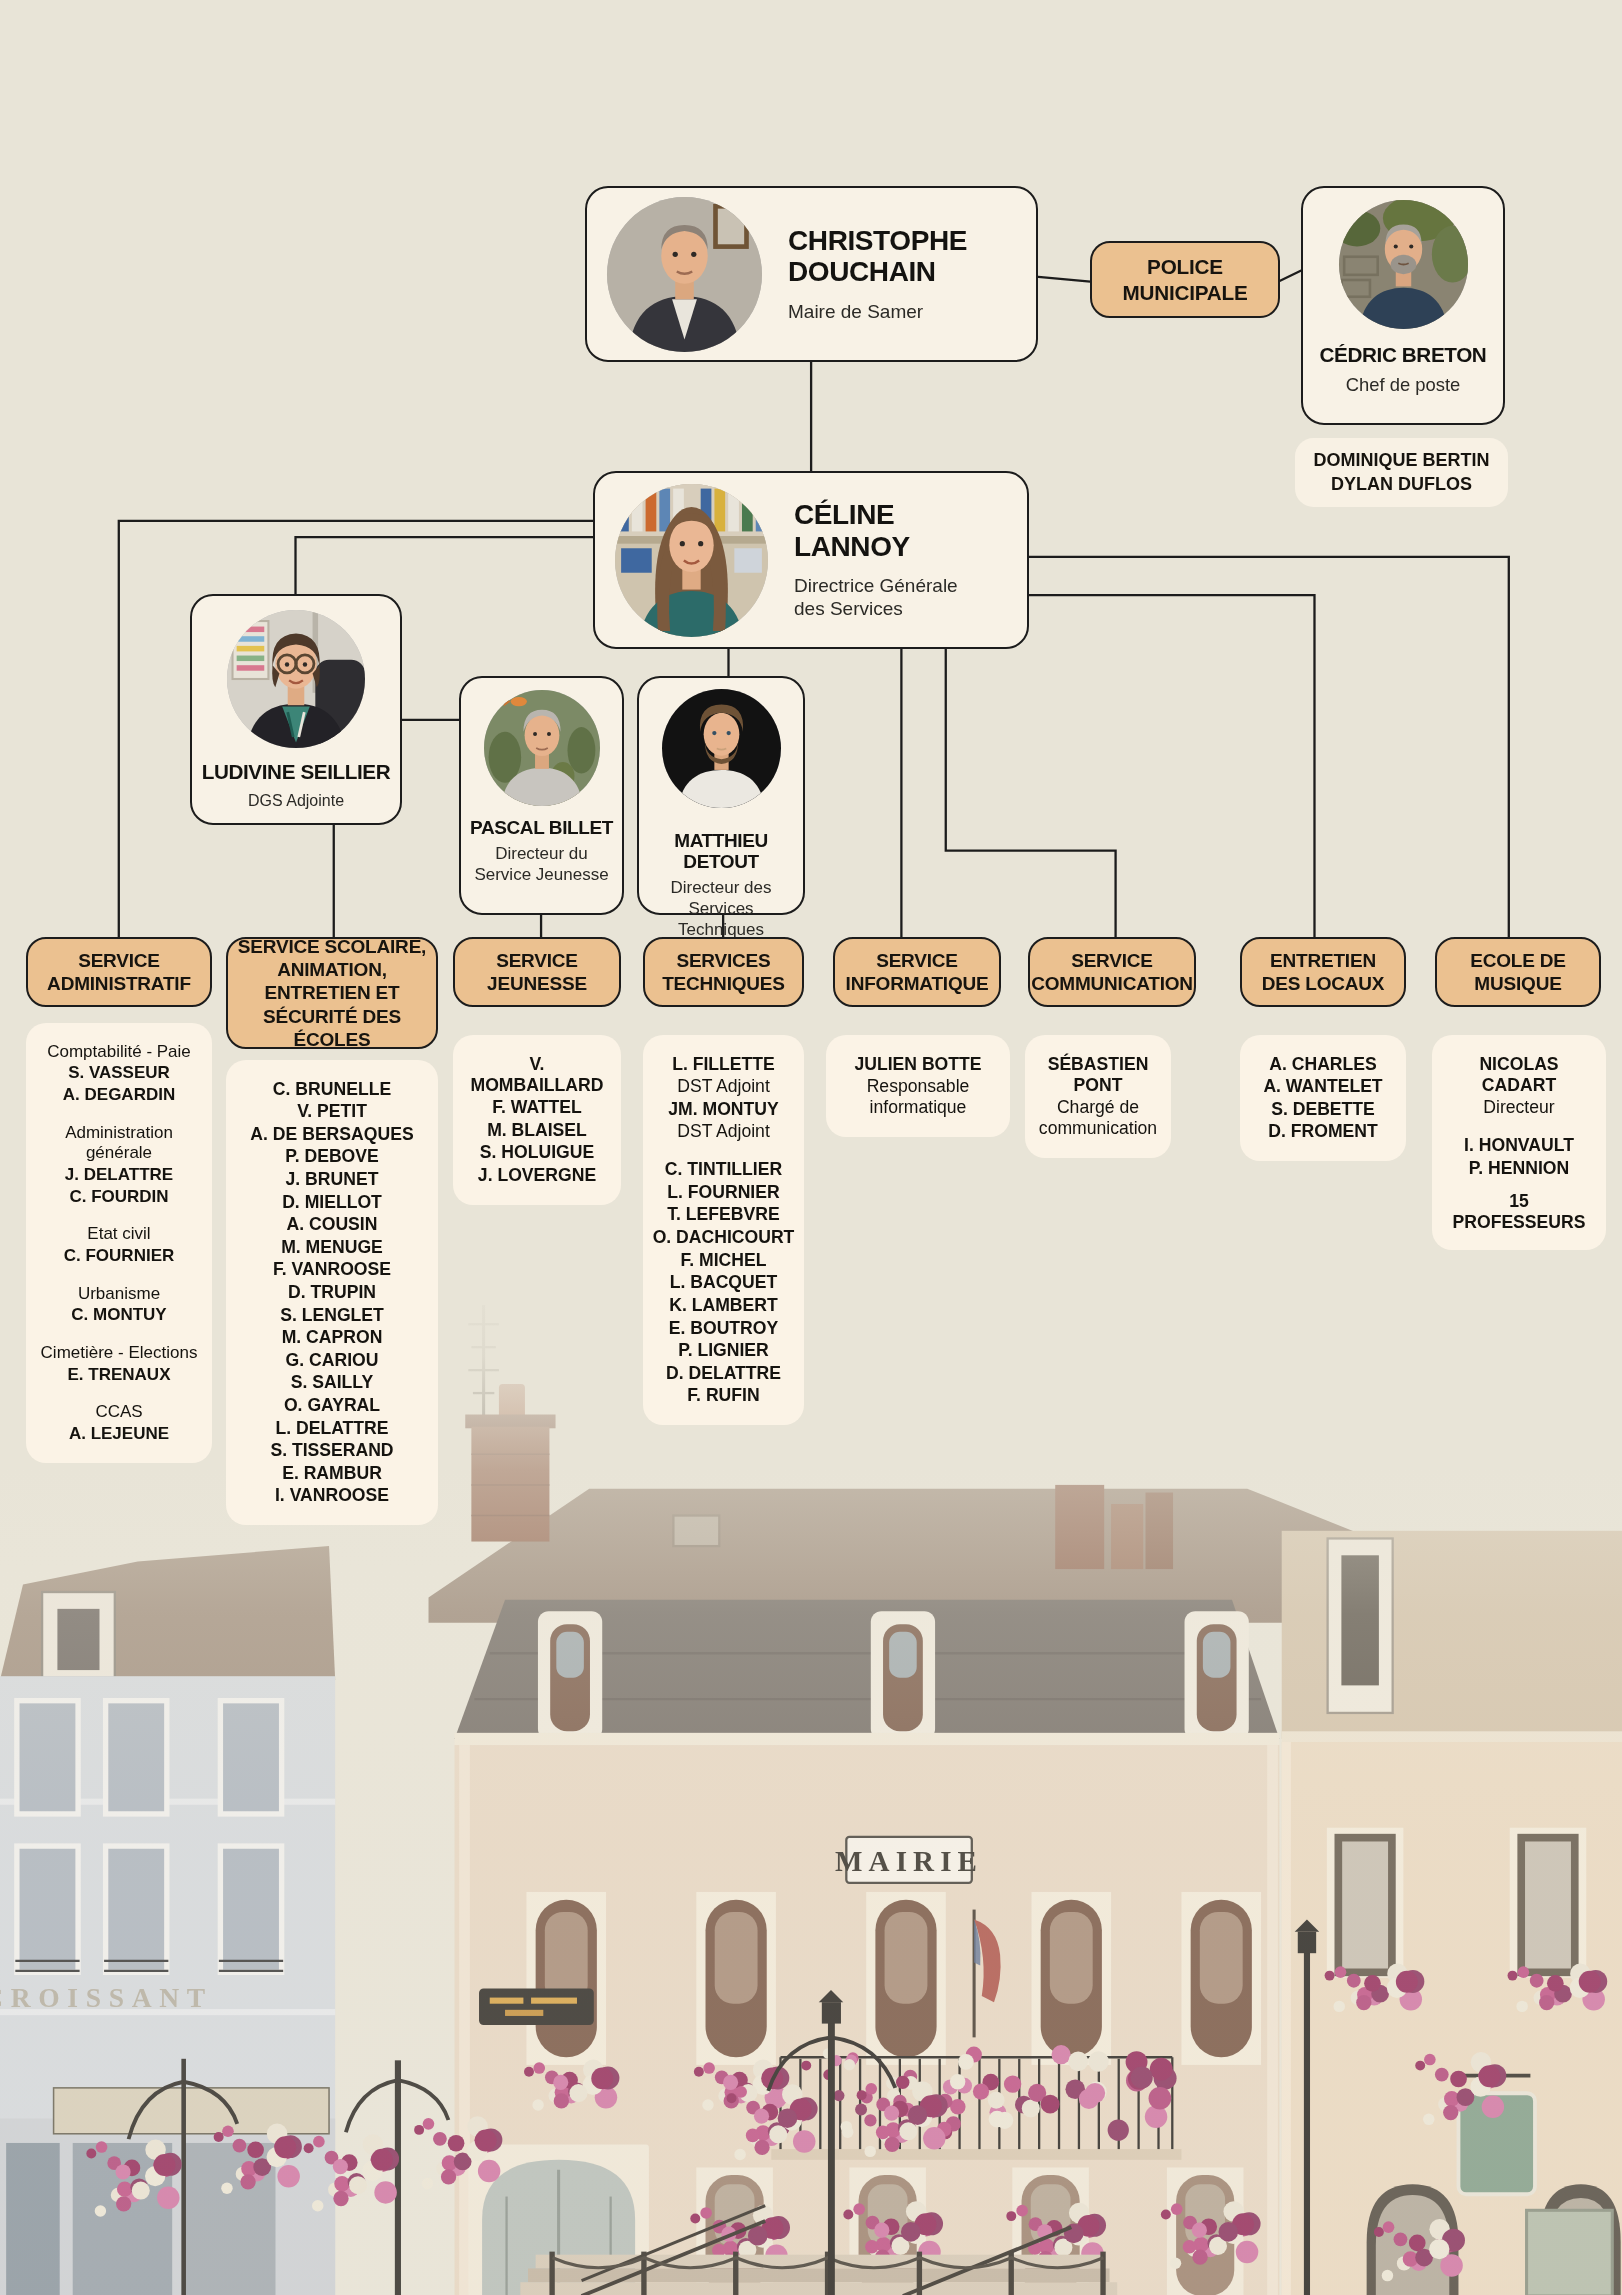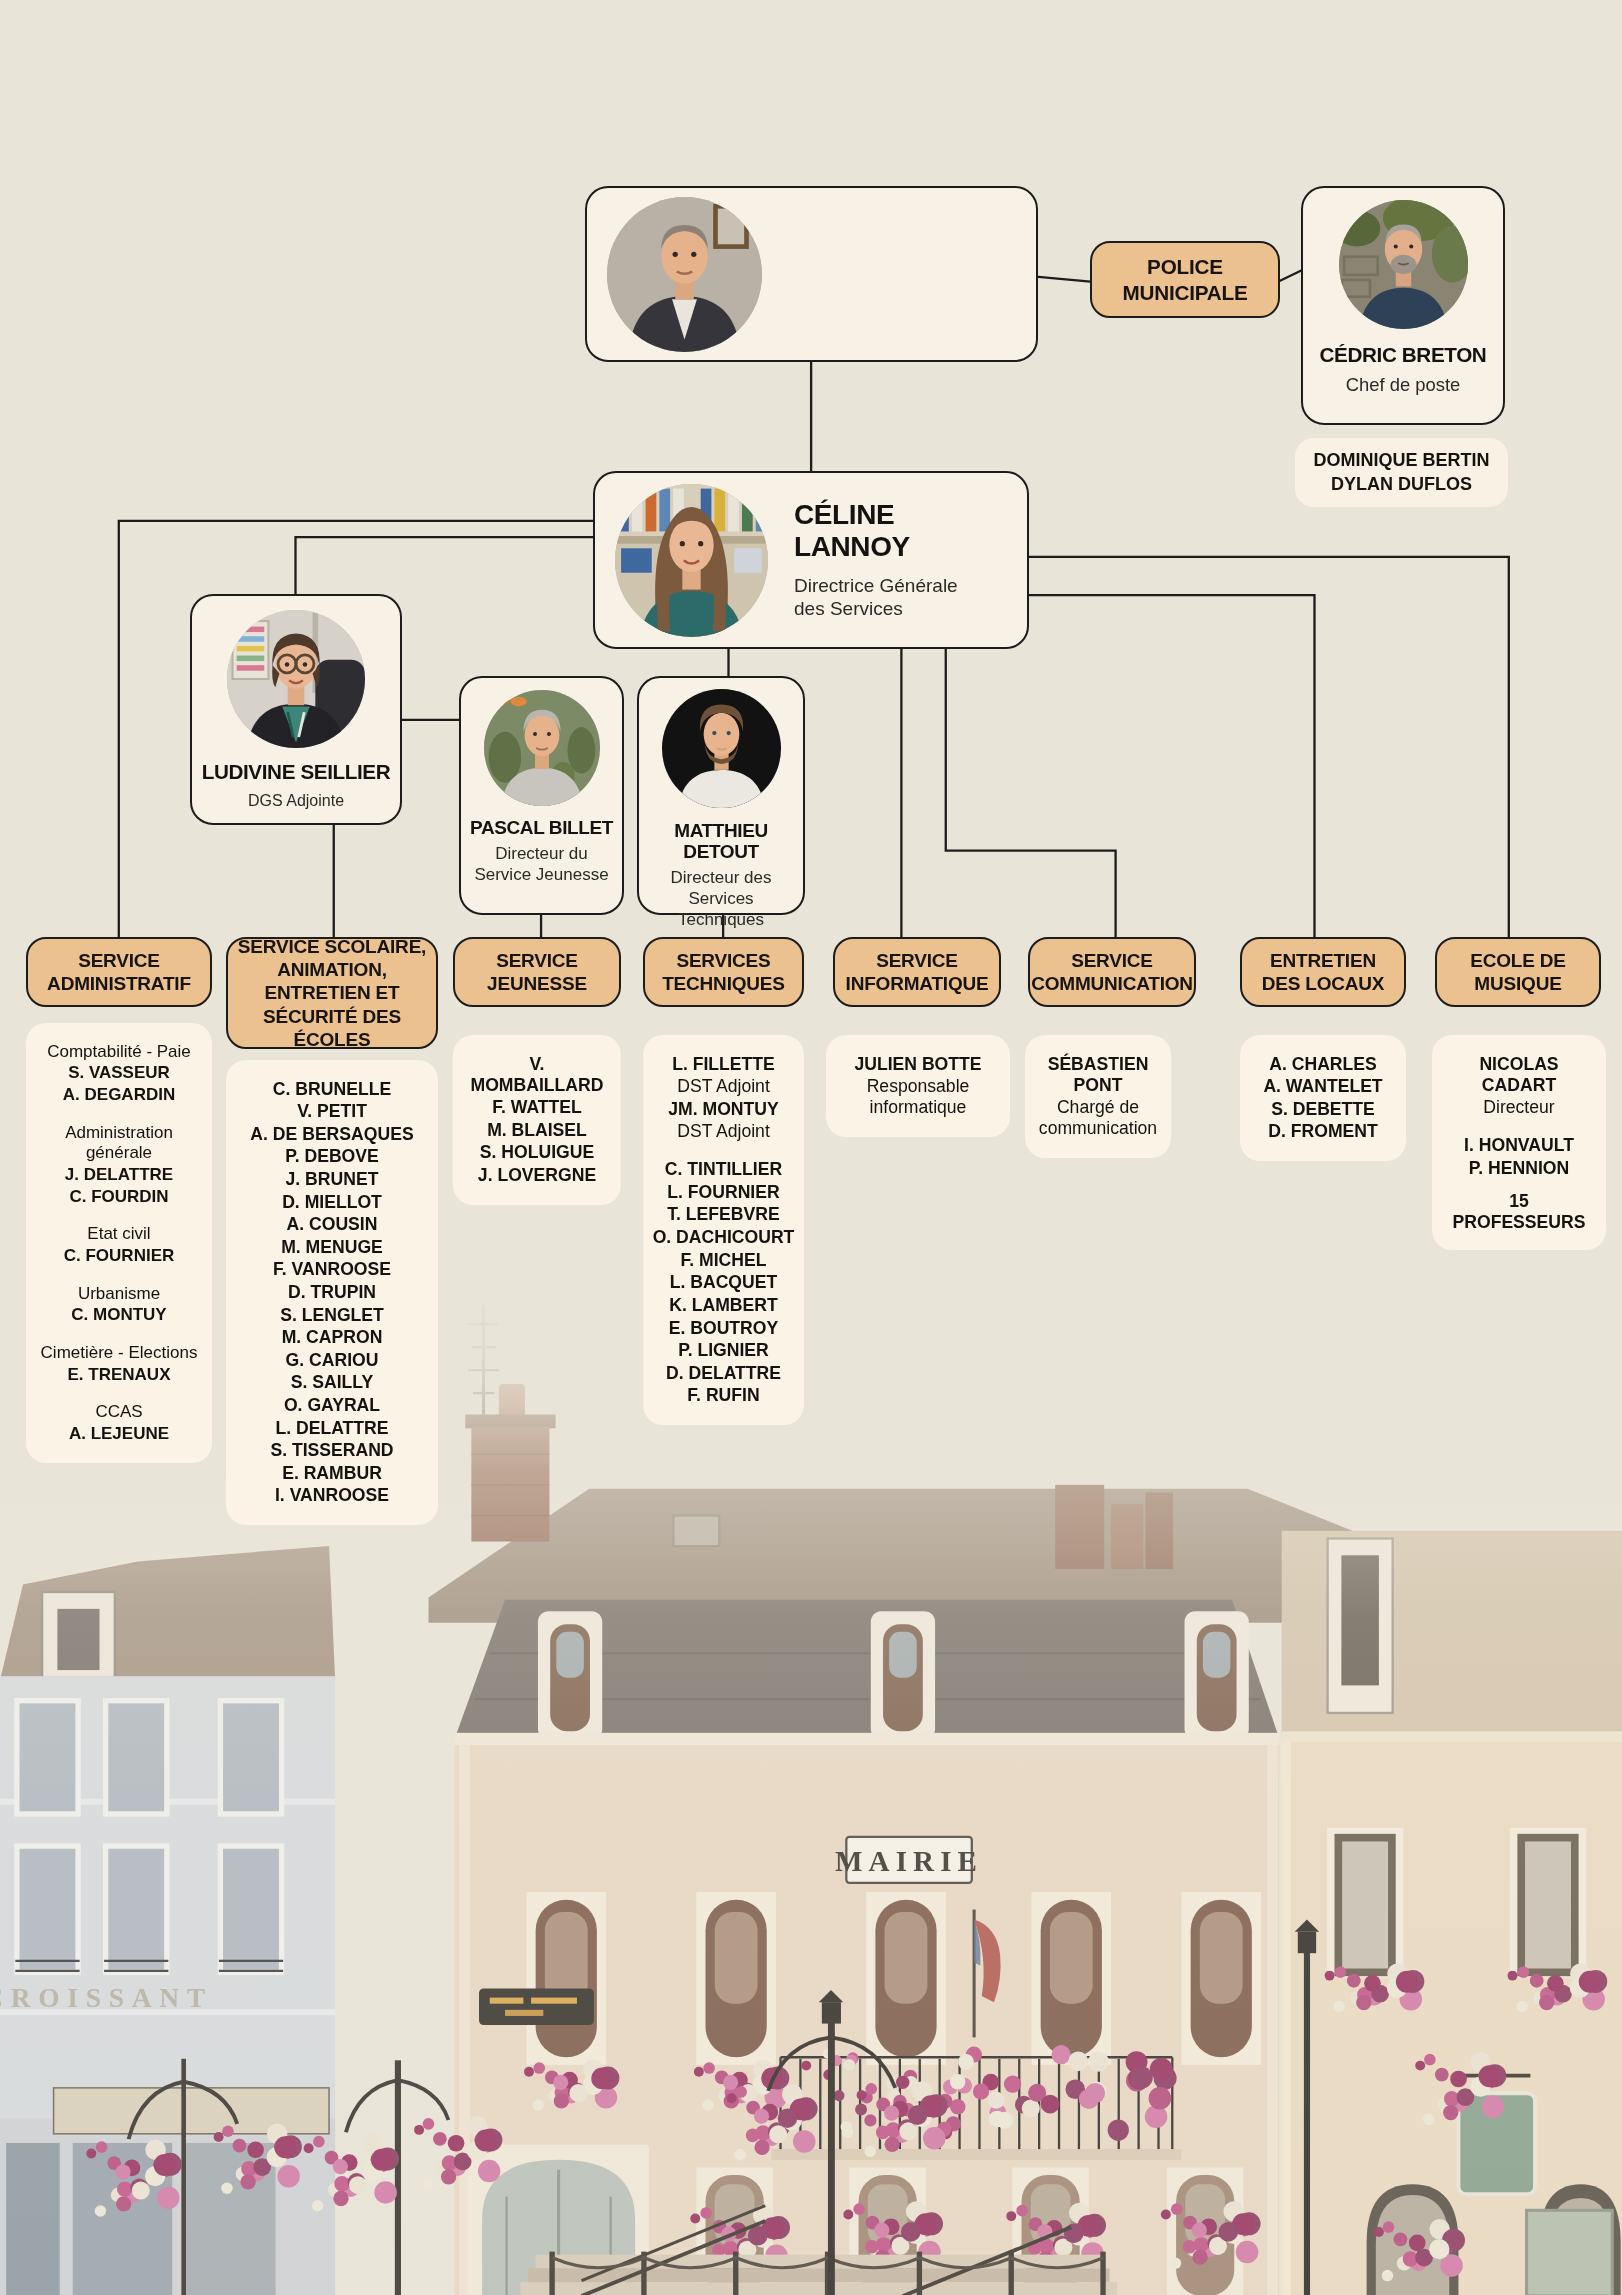--- a/index.html
+++ b/index.html
@@ -713,20 +713,24 @@
         <path d="M14,100 C16,75 30,64 50,64 C70,64 84,75 86,100 Z" fill="#35353b"></path>
         <polygon points="42,66 50,92 58,66" fill="#e9e5dc"></polygon>
         <rect x="44" y="50" width="12" height="16" fill="#dba77f"></rect>
         <ellipse cx="50" cy="38" rx="15" ry="18" fill="#e6b28c"></ellipse>
         <path d="M35,34 Q35,18 50,18 Q65,18 65,34 Q62,23 50,22 Q38,23 35,34 Z" fill="#8d8277"></path>
         <circle cx="44" cy="37" r="1.7" fill="#2f2a26"></circle>
           <circle cx="56" cy="37" r="1.7" fill="#2f2a26"></circle>
         <path d="M45,48 Q50,51 55,48" stroke="#9c6b52" stroke-width="1.5" fill="none"></path>
       </svg>
     </div>
+    <div class="htext">
+      <div class="name" style="width:207px;">CHRISTOPHE DOUCHAIN</div>
+      <div class="role">Maire de Samer</div>
+    </div>
   </div>
 
   <div class="pill" style="left:1090px;top:241px;width:190px;height:77px;font-size:20.7px;">
     <span>POLICE MUNICIPALE</span>
   </div>
 
   <div class="card vcard" style="left:1301px;top:186px;width:204px;height:239px;">
     <div class="photo" style="width:129px;height:129px;margin-top:12.2px;">
       <svg viewBox="0 0 100 100">
         <rect width="100" height="100" fill="#8a8472"></rect>
@@ -857,21 +861,21 @@
         <path d="M14,100 C16,77 31,68 50,68 C69,68 84,77 86,100 Z" fill="#ebe8e1"></path>
         <rect x="44" y="52" width="12" height="16" fill="#dba77f"></rect>
         <ellipse cx="50" cy="38" rx="15" ry="18" fill="#e8b48e"></ellipse>
         <path d="M36,44 Q37,58 50,59 Q63,58 64,44 Q64,62 50,63 Q36,62 36,44 Z" fill="#6e5236"></path>
         <path d="M32,36 Q30,13 50,13 Q70,13 68,36 Q66,21 50,20 Q34,21 32,36 Z" fill="#6e5236"></path>
         <circle cx="44" cy="37" r="1.8" fill="#355063"></circle>
           <circle cx="56" cy="37" r="1.8" fill="#355063"></circle>
         <path d="M46,50 Q50,52 54,50" stroke="#caa17a" stroke-width="1.4" fill="none"></path>
       </svg>
     </div>
-    <div class="name" style="font-size:19px;margin-top:12px;">MATTHIEU DETOUT</div>
+    <div class="name" style="font-size:19px;margin-top:22px;">MATTHIEU DETOUT</div>
     <div class="role" style="font-size:17px;margin-top:6.1px;width:150px;">Directeur des Services Techniques</div>
   </div>
 
   <div class="pill" style="left:26px;top:937px;width:186px;height:70px;">
       <span>SERVICE ADMINISTRATIF</span>
     </div>
   <div class="pill" style="left:226px;top:937px;width:212px;height:112px;">
       <span>SERVICE SCOLAIRE, ANIMATION, ENTRETIEN ET SÉCURITÉ DES ÉCOLES</span>
     </div>
   <div class="pill" style="left:453px;top:937px;width:168px;height:70px;">

